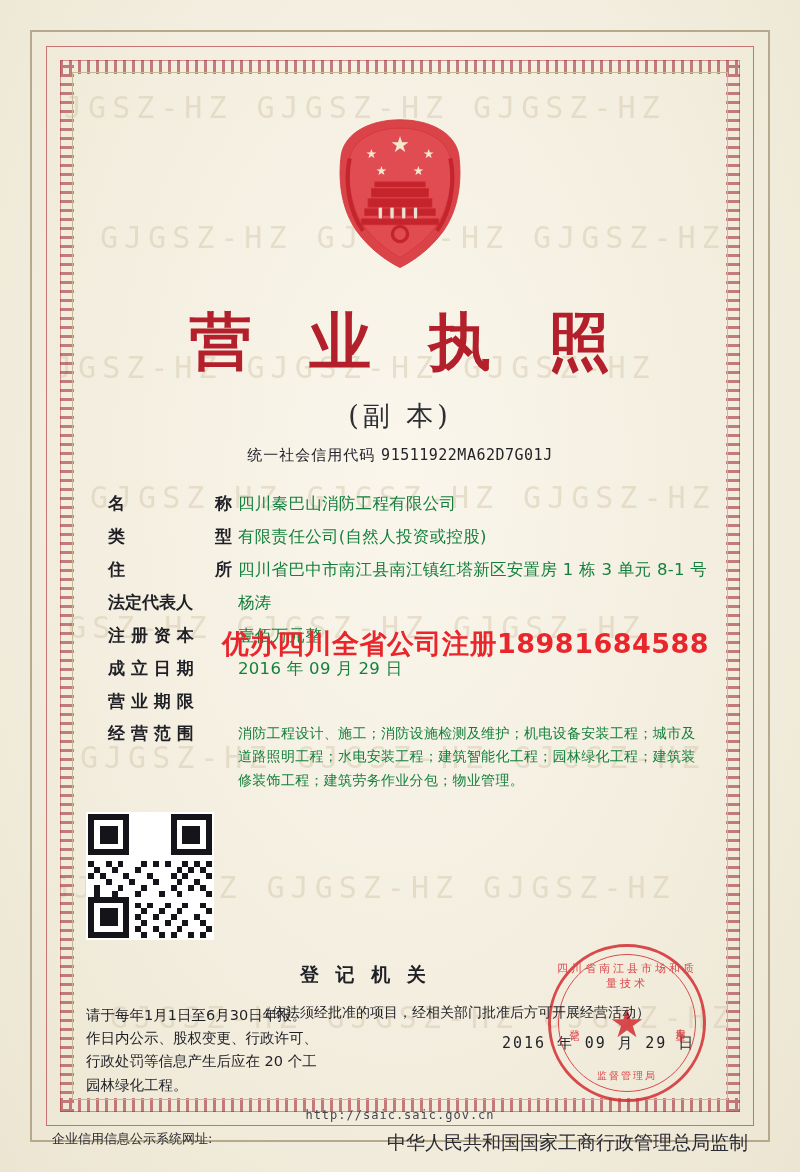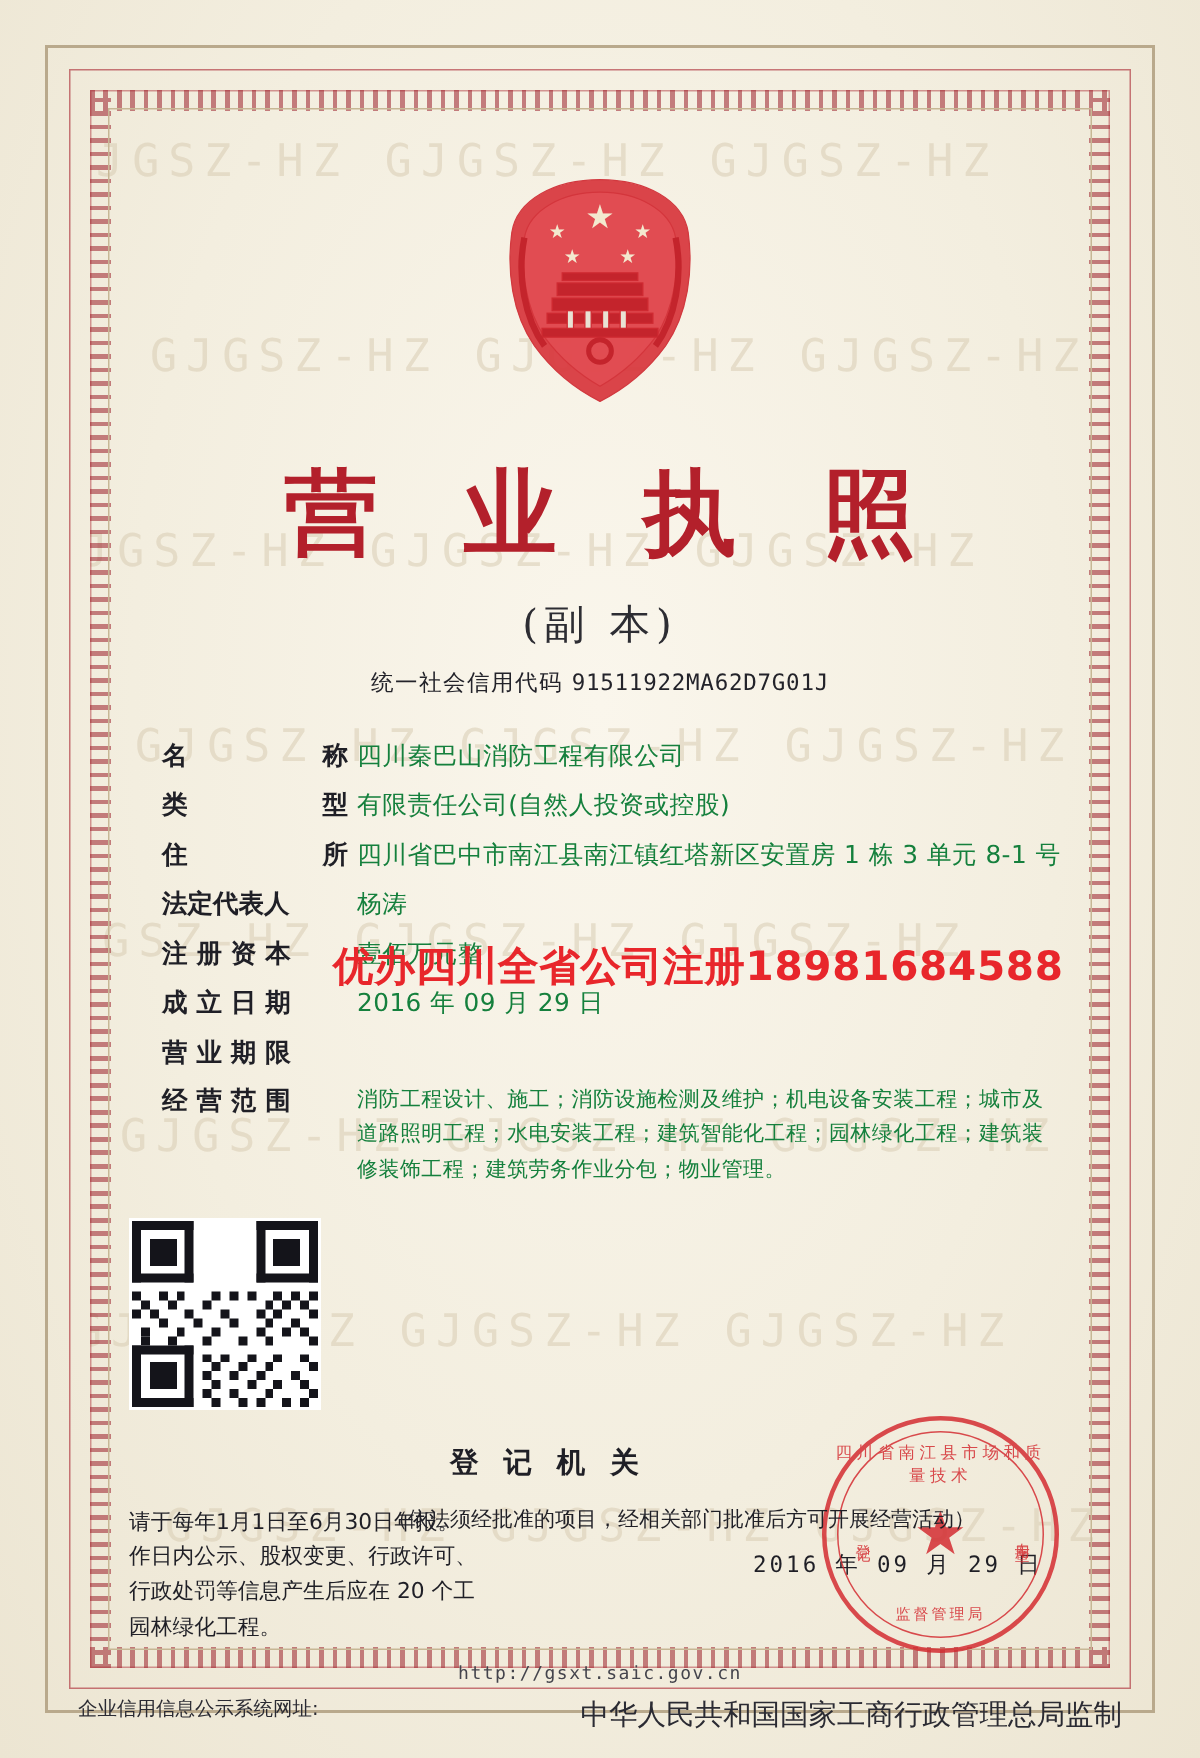--- a/index.html
+++ b/index.html
@@ -530,16 +530,16 @@
   </div>
 
   <div class="note-inline">（依法须经批准的项目，经相关部门批准后方可开展经营活动）</div>
   <div class="notes">
     <div>请于每年1月1日至6月30日年报。</div>
     <div>作日内公示、股权变更、行政许可、</div>
     <div>行政处罚等信息产生后应在 20 个工</div>
     <div>园林绿化工程。</div>
   </div>
 
-  <div class="site-url">http://gsxt.saic.gov.cn</div>
+  <div class="site-url">http://saic.saic.gov.cn</div>
   <div class="footer-left">企业信用信息公示系统网址:</div>
   <div class="footer-right">中华人民共和国国家工商行政管理总局监制</div>
 </div>
 
 </body></html>

